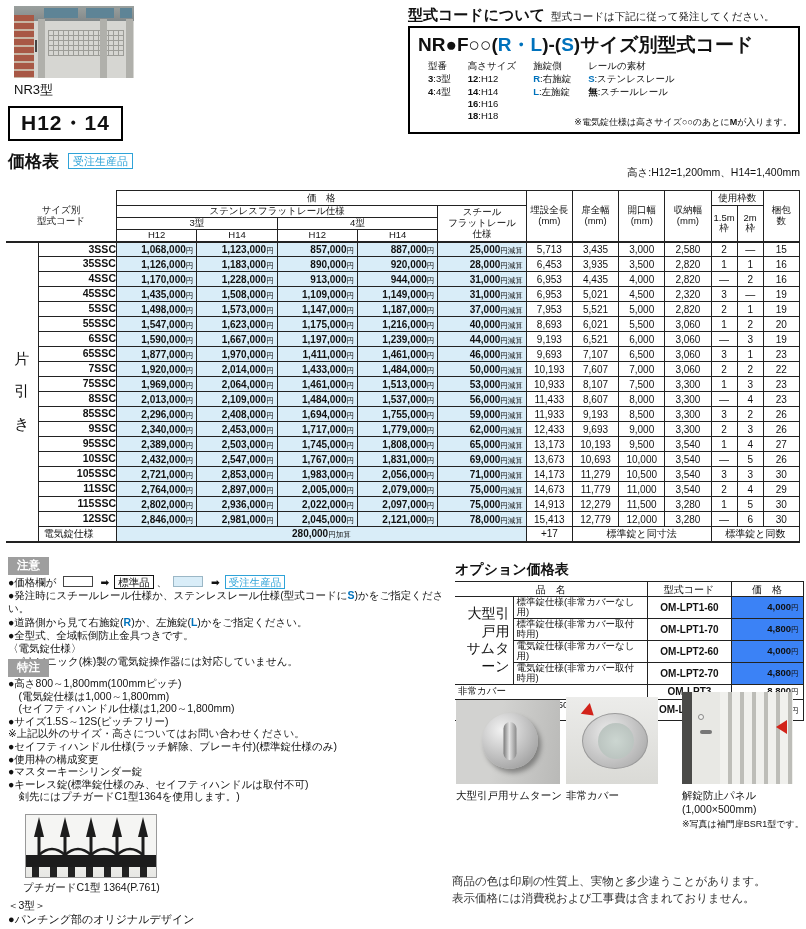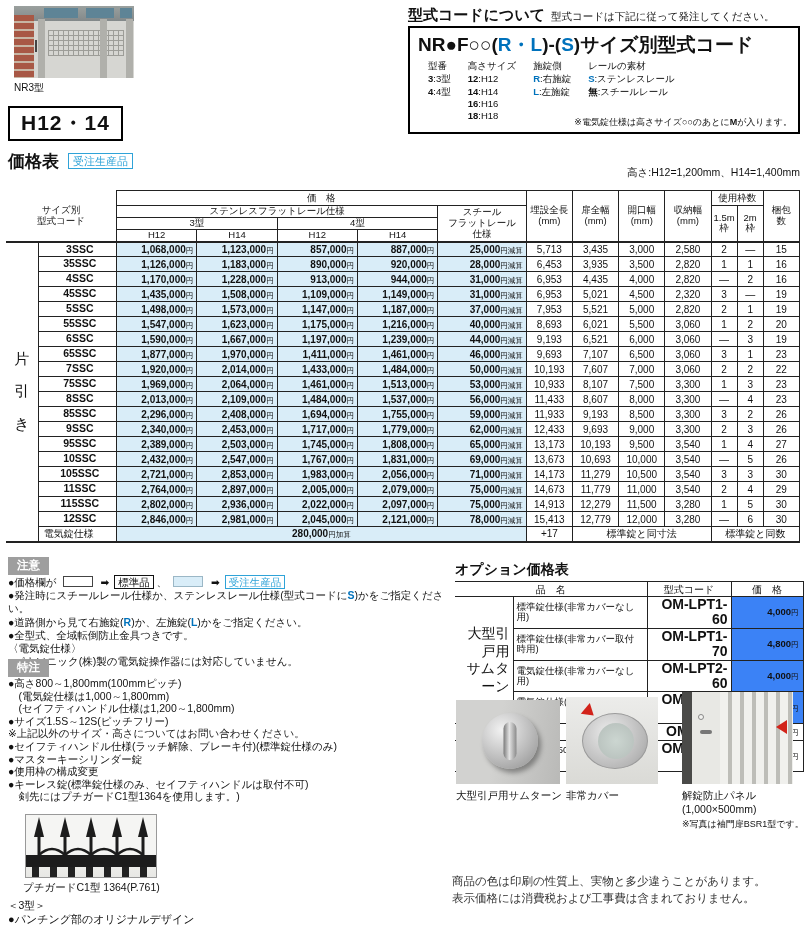--- a/index.html
+++ b/index.html
@@ -16,21 +16,21 @@
 .gate-photo .pane.p3{left:106px;width:12px}
 .gate-photo .brick{position:absolute;left:0;top:9px;width:20px;bottom:0;
   background:repeating-linear-gradient(#a85845 0 6px,#c7b6a4 6px 8px)}
 .gate-photo .gbody{position:absolute;left:20px;top:15px;right:0;bottom:0;background:#d6d6d2}
 .gate-photo .post{position:absolute;top:13px;bottom:0;width:7px;background:#b0b0ab}
 .gate-photo .post.p1{left:24px}.gate-photo .post.p2{left:86px}.gate-photo .post.p3{right:1px}
 .gate-photo .mesh{position:absolute;left:34px;right:10px;top:24px;height:26px;background:
   repeating-linear-gradient(90deg,#9d9d98 0 1px,transparent 1px 5px),
   repeating-linear-gradient(#9d9d98 0 1px,transparent 1px 5px)}
 .gate-photo .handle{position:absolute;left:21px;top:34px;width:2px;height:12px;background:#444}
-.photo-caption{position:absolute;left:14px;top:81px;font-size:10px}
+.photo-caption{position:absolute;left:14px;top:81px;font-size:13px}
 .size-tag{position:absolute;left:8px;top:106px;display:inline-block;border:2px solid #000;
   padding:1px 11px 2px;font-size:21px;font-weight:bold;letter-spacing:1px}
 .price-title-row{position:absolute;left:8px;top:150px}
 .price-title{font-size:17px;font-weight:bold}
 .order-badge{margin-left:9px;border:1px solid #2fa3d8;color:#2fa3d8;font-size:11px;padding:1px 4px;vertical-align:2px}
 .height-note{position:absolute;right:6px;top:166px;font-size:10.5px}
 
 
 .code-title-row{position:absolute;left:408px;top:6px;white-space:nowrap}
 .code-title{font-size:15px;font-weight:bold}
@@ -48,21 +48,21 @@
 
 .pt{position:absolute;left:6px;top:190px;width:794px;border-collapse:collapse;table-layout:fixed}
 .pt td{border:1px solid #222;font-size:10px;text-align:center;padding:0;height:15px;line-height:1.1;overflow:hidden}
 .pt thead td{font-size:9.5px;line-height:1.12;height:12px}
 .pt thead tr:first-child td{height:15px}
 .pt .open{border-top:none;border-left:none}
 .pt tbody tr:first-child td{border-top:2px solid #222}
 .pt tbody tr:last-child td{border-bottom:2px solid #222}
 .pt .side{border-left:none;border-bottom:2px solid #222;vertical-align:middle;background:#fff}
 .side-label{display:flex;flex-direction:column;align-items:center;gap:16px;font-size:15px}
-.pt .code{font-weight:bold;text-align:center;padding-left:5px;font-size:10.5px}
+.pt .code{font-weight:bold;text-align:right;padding-left:5px;font-size:10.5px}
 .pt .foot-label{font-weight:normal;text-align:left;padding-left:5px;font-size:10px}
 .pt .blue{background:#d9edf8}
 .pt .price{text-align:right;padding-right:3px;font-weight:bold}
 .pt .u{font-size:7.5px;font-weight:normal}
 .pt .num{font-weight:bold}
 
 
 .badge{position:absolute;left:8px;display:inline-block;background:#9e9e9e;color:#fff;
   font-size:11.5px;font-weight:bold;padding:1px 9px 2px}
 .notice-badge{top:557px}
@@ -84,21 +84,21 @@
 .type3-line{position:absolute;left:8px;top:912px;font-size:11px}
 
 
 .opt-title{position:absolute;left:455px;top:561px;font-size:14px;font-weight:bold}
 .opt{position:absolute;left:455px;top:581px;width:348px;border-collapse:collapse;table-layout:fixed}
 .opt td{border:1px solid #222;font-size:9.5px;height:15px;padding:0 3px;line-height:1.1;overflow:hidden}
 .opt tr>td:first-child{border-left:none}
 .opt thead td{text-align:center;font-size:10px;height:15px}
 .opt .grp{text-align:right;font-size:14px;line-height:1.25}
 .opt .desc{text-align:left}
-.opt .ocode{font-weight:bold;font-size:14px;text-align:right;padding-left:4px}
+.opt .ocode{font-weight:bold;font-size:10px;text-align:center;padding-left:4px}
 .opt .oprice{text-align:right;font-weight:bold;padding-right:4px}
 .opt .blue{background:#3b82f6}
 .opt .u{font-size:7.5px;font-weight:normal}
 
 
 .thumb{position:absolute;overflow:hidden}
 .thumb1{left:456px;top:700px;width:104px;height:84px;background:linear-gradient(100deg,#d2d2d0 40%,#b9b9b7)}
 .t1-circle{position:absolute;left:26px;top:13px;width:56px;height:56px;border-radius:50%;
   background:radial-gradient(circle at 35% 30%,#f2f2f2,#bcbcbc 55%,#8d8d8d);box-shadow:3px 4px 5px rgba(0,0,0,.35)}
 .t1-slot{position:absolute;left:50%;top:9px;width:13px;height:38px;transform:translateX(-50%);
@@ -559,22 +559,22 @@
   </div>
 
   <div class="badge custom-badge">特注</div>
   <div class="custom-list">
       <div>●高さ800～1,800mm(100mmピッチ)</div>
       <div>　(電気錠仕様は1,000～1,800mm)</div>
       <div>　(セイフティハンドル仕様は1,200～1,800mm)</div>
       <div>●サイズ1.5S～12S(ピッチフリー)</div>
       <div>※上記以外のサイズ・高さについてはお問い合わせください。</div>
       <div>●セイフティハンドル仕様(ラッチ解除、ブレーキ付)(標準錠仕様のみ)</div>
+      <div>●使用枠の構成変更</div>
       <div>●マスターキーシリンダー錠</div>
-      <div>●使用枠の構成変更</div>
       <div>●キーレス錠(標準錠仕様のみ、セイフティハンドルは取付不可)</div>
       <div>　剣先にはプチガードC1型1364を使用します。)</div>
     </div>
 
   <div class="petit-photo">
     <svg width="130" height="62" viewBox="0 0 130 62">
       <rect x="0" y="40" width="130" height="12" fill="#1c1c1c"></rect>
       <g fill="#222">
         <rect x="6" y="52" width="7" height="10"></rect>
           <rect x="24" y="52" width="7" height="10"></rect>

